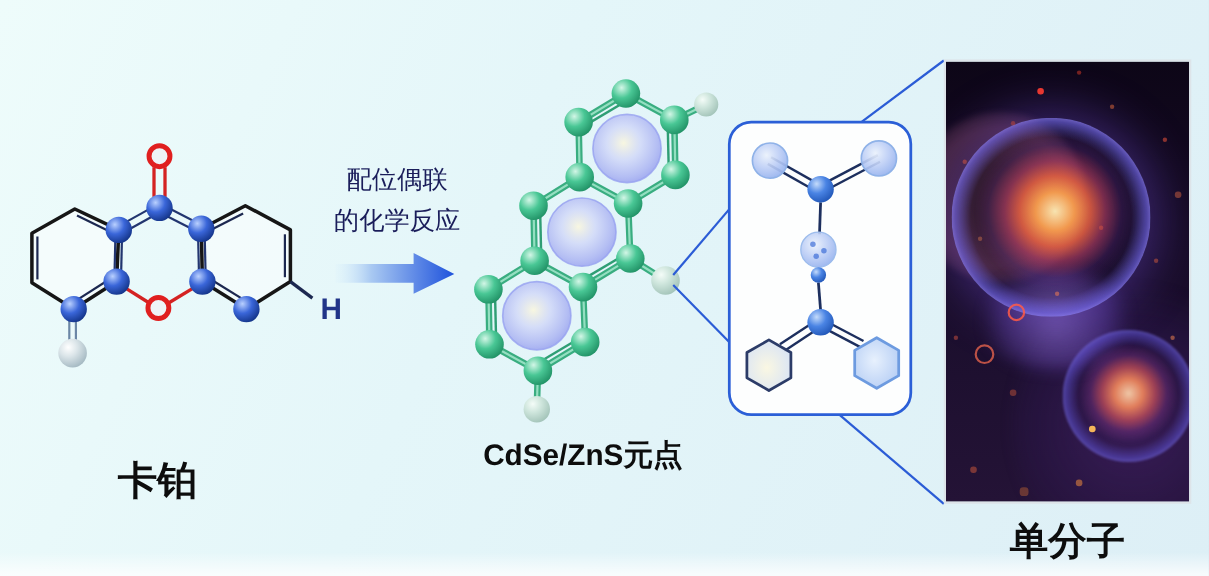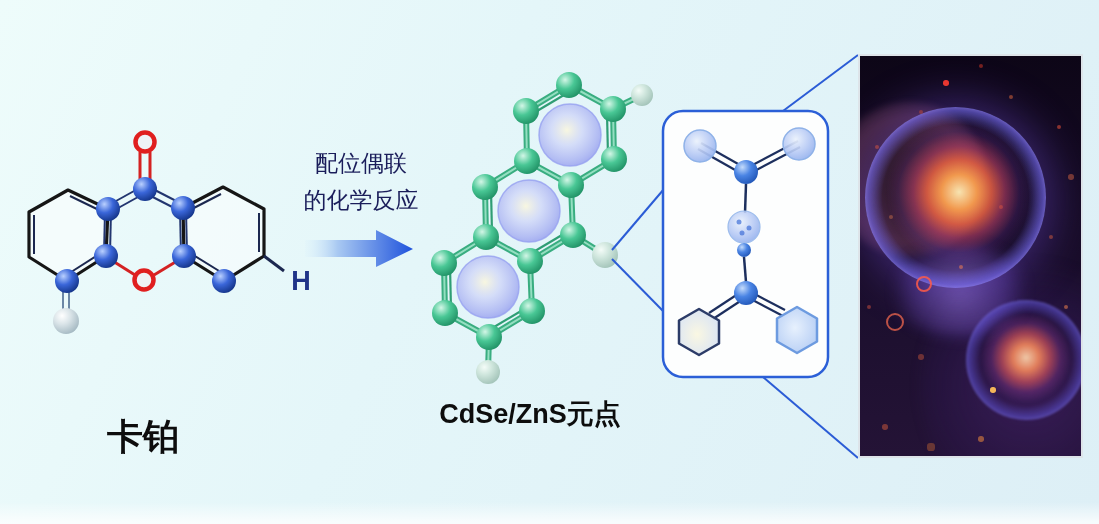--- a/index.html
+++ b/index.html
@@ -282,14 +282,15 @@
     <div class="ring-dot-a"></div>
     <div class="ring-dot-b"></div>
   </div>
 
   <div class="arrow-text">
     <div>配位偶联</div>
     <div>的化学反应</div>
   </div>
   <div class="lbl lbl-carbo">卡铂</div>
   <div class="lbl lbl-qd">CdSe/ZnS元点</div>
+  <div class="lbl lbl-single">单分子</div>
 
 </div>
 
 </body></html>

